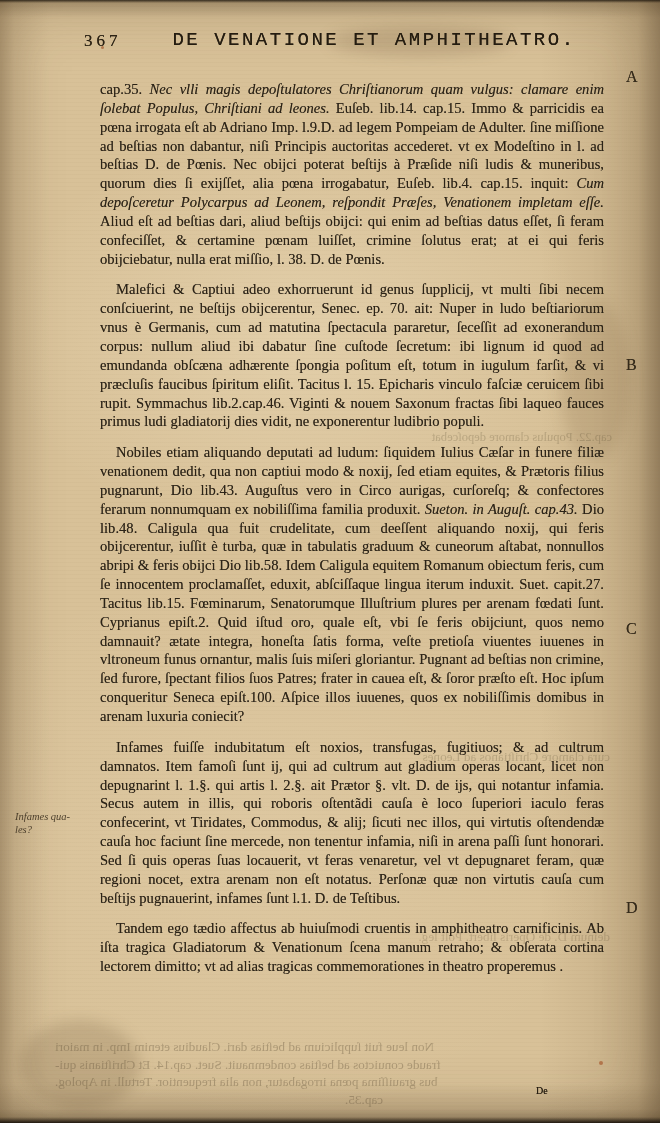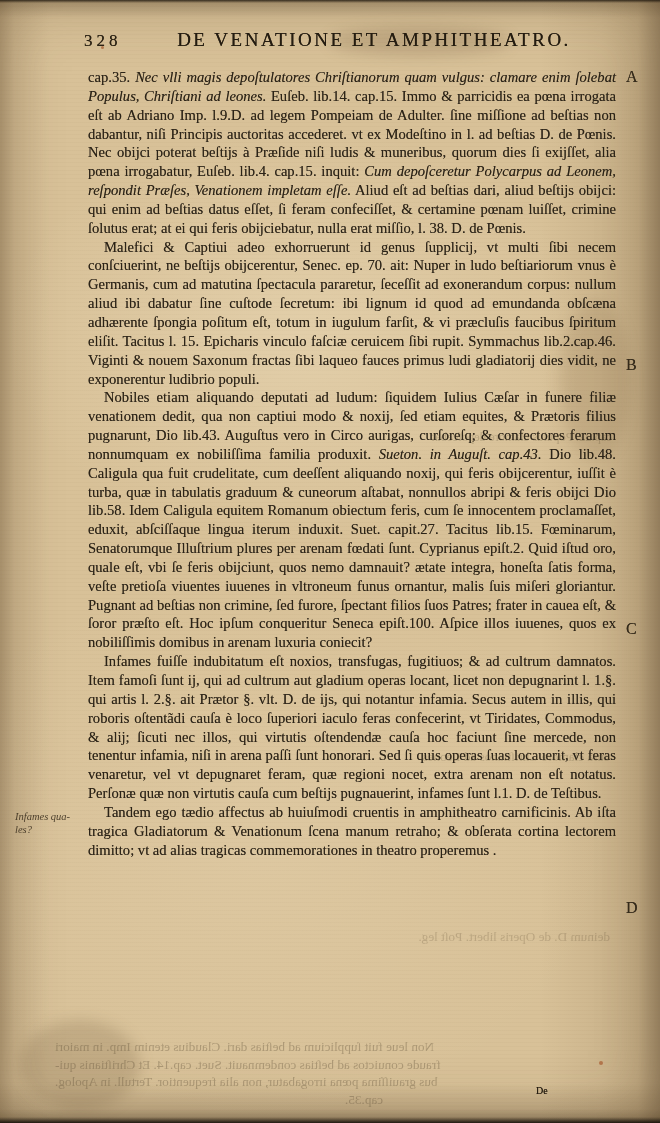--- a/index.html
+++ b/index.html
@@ -22,25 +22,25 @@
   .edge-bottom{bottom:0;height:6px;background:linear-gradient(0deg,rgba(15,10,5,0.85),rgba(15,10,5,0));}
   .stain{position:absolute;border-radius:50%;filter:blur(7px);pointer-events:none;}
   .stain1{left:330px;top:26px;width:180px;height:30px;background:rgba(105,80,48,0.20);}
   .stain2{left:560px;top:300px;width:70px;height:160px;background:rgba(110,85,52,0.14);}
   .stain3{left:20px;top:1020px;width:120px;height:90px;background:rgba(90,66,38,0.18);}
   .speck{position:absolute;width:4px;height:4px;border-radius:50%;background:rgba(164,84,40,0.65);filter:blur(0.5px);}
   .folio{position:absolute;left:84px;top:31px;font-size:17px;letter-spacing:4px;color:#2b2214;
          text-shadow:0 0 0.5px rgba(43,34,20,0.8);}
   .running-title{position:absolute;left:132px;top:29px;width:484px;text-align:center;
     font-size:19px;letter-spacing:2.5px;color:#241c10;white-space:nowrap;
-    text-shadow:0 0 0.6px rgba(36,28,16,0.85);}
+    text-shadow:0 0 0.6px rgba(36,28,16,0.85);font-family:Liberation Mono, monospace;}
   .body-text{position:absolute;left:88px;top:68px;width:528px;
     font-size:14.6px;line-height:18.85px;text-align:justify;color:#2b2317;
     text-shadow:0 0 0.45px rgba(43,35,23,0.55);}
-  .body-text p{margin:0;}
+  .body-text p{margin:12px;}
   .body-text p.indent{text-indent:16px;}
   .it{font-style:italic;}
   .mletter{position:absolute;left:626px;font-size:16px;color:#342a1a;
     text-shadow:0 0 0.5px rgba(52,42,26,0.7);}
   .mletter-a{top:68px;}
   .mletter-b{top:356px;}
   .mletter-c{top:620px;}
   .mletter-d{top:899px;}
   .margin-note{position:absolute;left:15px;top:782px;width:72px;
     font-style:italic;font-size:10.5px;line-height:13px;color:#4c3f2c;margin-top:28px;}
@@ -61,21 +61,21 @@
 <div class="page">
 
   <div class="edge edge-top"></div>
   <div class="edge edge-bottom"></div>
   <div class="stain stain1"></div>
   <div class="stain stain2"></div>
   <div class="stain stain3"></div>
   <div class="speck" style="left:599px;top:1061px;"></div>
   <div class="speck" style="left:101px;top:46px;width:3px;height:3px;"></div>
 
-  <div class="folio">328</div>
+  <div class="folio">367</div>
   <div class="running-title">DE VENATIONE ET AMPHITHEATRO.</div>
 
   <div class="body-text">
       <p class=""><span>cap.35. </span><span class="it">Nec vlli magis depoſtulatores Chriſtianorum quam vulgus: clamare enim ſolebat Populus, Chriſtiani ad leones.</span><span> Euſeb. lib.14. cap.15. Immo &amp; parricidis ea pœna irrogata eſt ab Adriano Imp. l.9.D. ad legem Pompeiam de Adulter. ſine miſſione ad beſtias non dabantur, niſi Principis auctoritas accederet. vt ex Modeſtino in l. ad beſtias D. de Pœnis. Nec obijci poterat beſtijs à Præſide niſi ludis &amp; muneribus, quorum dies ſi exijſſet, alia pœna irrogabatur, Euſeb. lib.4. cap.15. inquit: </span><span class="it">Cum depoſceretur Polycarpus ad Leonem, reſpondit Præſes, Venationem impletam eſſe.</span><span> Aliud eſt ad beſtias dari, aliud beſtijs obijci: qui enim ad beſtias datus eſſet, ſi feram confeciſſet, &amp; certamine pœnam luiſſet, crimine ſolutus erat; at ei qui feris obijciebatur, nulla erat miſſio, l. 38. D. de Pœnis.</span></p>
       <p class="indent"><span>Malefici &amp; Captiui adeo exhorruerunt id genus ſupplicij, vt multi ſibi necem conſciuerint, ne beſtijs obijcerentur, Senec. ep. 70. ait: Nuper in ludo beſtiariorum vnus è Germanis, cum ad matutina ſpectacula pararetur, ſeceſſit ad exonerandum corpus: nullum aliud ibi dabatur ſine cuſtode ſecretum: ibi lignum id quod ad emundanda obſcæna adhærente ſpongia poſitum eſt, totum in iugulum farſit, &amp; vi præcluſis faucibus ſpiritum eliſit. Tacitus l. 15. Epicharis vinculo faſciæ ceruicem ſibi rupit. Symmachus lib.2.cap.46. Viginti &amp; nouem Saxonum fractas ſibi laqueo fauces primus ludi gladiatorij dies vidit, ne exponerentur ludibrio populi.</span></p>
       <p class="indent"><span>Nobiles etiam aliquando deputati ad ludum: ſiquidem Iulius Cæſar in funere filiæ venationem dedit, qua non captiui modo &amp; noxij, ſed etiam equites, &amp; Prætoris filius pugnarunt, Dio lib.43. Auguſtus vero in Circo aurigas, curſoreſq; &amp; confectores ferarum nonnumquam ex nobiliſſima familia produxit. </span><span class="it">Sueton. in Auguſt. cap.43.</span><span> Dio lib.48. Caligula qua fuit crudelitate, cum deeſſent aliquando noxij, qui feris obijcerentur, iuſſit è turba, quæ in tabulatis graduum &amp; cuneorum aſtabat, nonnullos abripi &amp; feris obijci Dio lib.58. Idem Caligula equitem Romanum obiectum feris, cum ſe innocentem proclamaſſet, eduxit, abſciſſaque lingua iterum induxit. Suet. capit.27. Tacitus lib.15. Fœminarum, Senatorumque Illuſtrium plures per arenam fœdati ſunt. Cyprianus epiſt.2. Quid iſtud oro, quale eſt, vbi ſe feris obijciunt, quos nemo damnauit? ætate integra, honeſta ſatis forma, veſte pretioſa viuentes iuuenes in vltroneum funus ornantur, malis ſuis miſeri gloriantur. Pugnant ad beſtias non crimine, ſed furore, ſpectant filios ſuos Patres; frater in cauea eſt, &amp; ſoror præſto eſt. Hoc ipſum conqueritur Seneca epiſt.100. Aſpice illos iuuenes, quos ex nobiliſſimis domibus in arenam luxuria coniecit?</span></p>
       <p class="indent"><span>Infames fuiſſe indubitatum eſt noxios, transfugas, fugitiuos; &amp; ad cultrum damnatos. Item famoſi ſunt ij, qui ad cultrum aut gladium operas locant, licet non depugnarint l. 1.§. qui artis l. 2.§. ait Prætor §. vlt. D. de ijs, qui notantur infamia. Secus autem in illis, qui roboris oſtentãdi cauſa è loco ſuperiori iaculo feras confecerint, vt Tiridates, Commodus, &amp; alij; ſicuti nec illos, qui virtutis oſtendendæ cauſa hoc faciunt ſine mercede, non tenentur infamia, niſi in arena paſſi ſunt honorari. Sed ſi quis operas ſuas locauerit, vt feras venaretur, vel vt depugnaret feram, quæ regioni nocet, extra arenam non eſt notatus. Perſonæ quæ non virtutis cauſa cum beſtijs pugnauerint, infames ſunt l.1. D. de Teſtibus.</span></p>
       <p class="indent"><span>Tandem ego tædio affectus ab huiuſmodi cruentis in amphitheatro carnificinis. Ab iſta tragica Gladiatorum &amp; Venationum ſcena manum retraho; &amp; obſerata cortina lectorem dimitto; vt ad alias tragicas commemorationes in theatro properemus .</span></p>
     </div>
 

